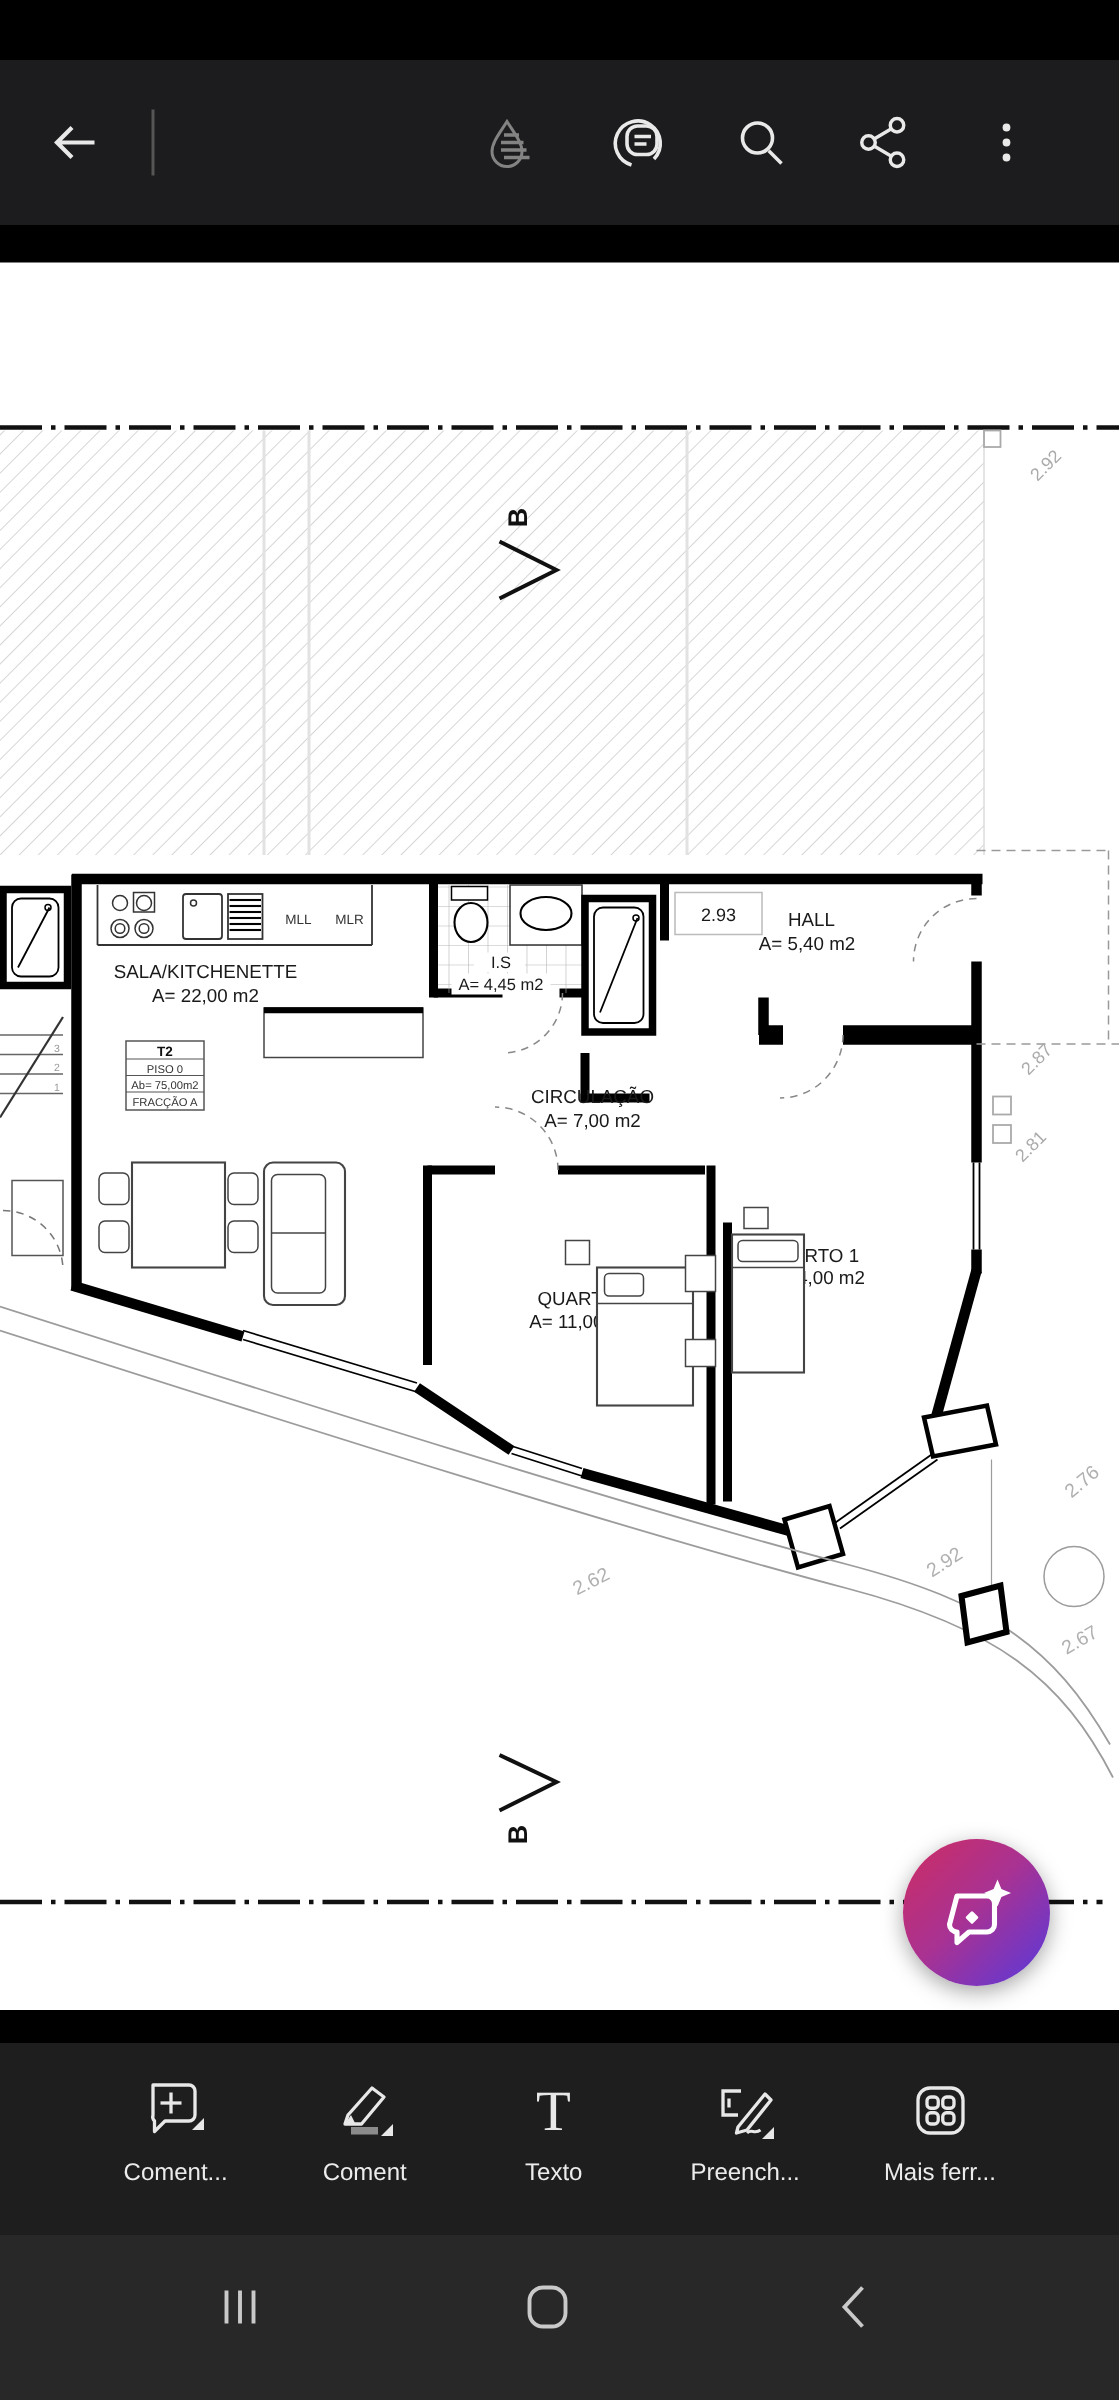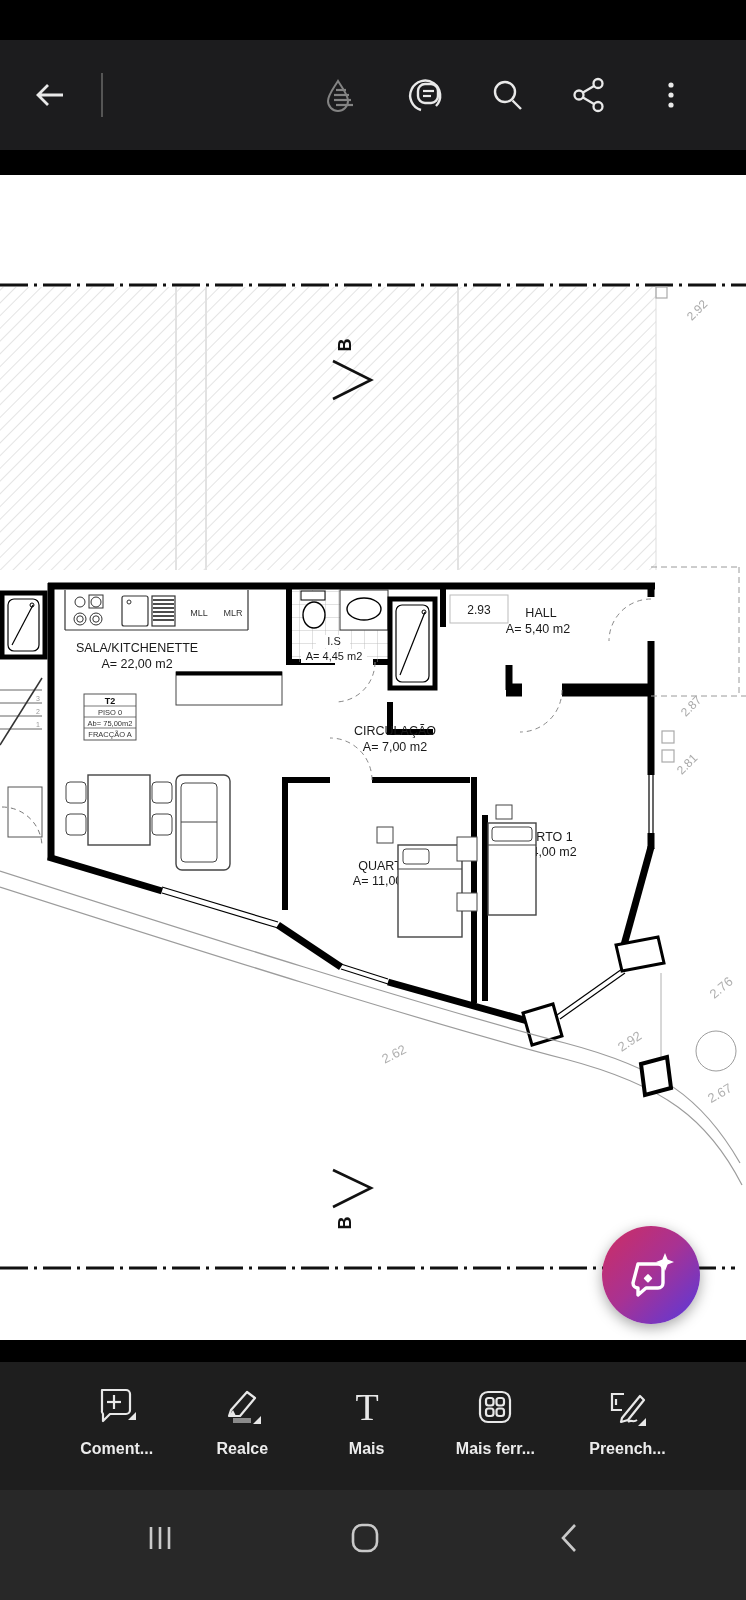--- a/index.html
+++ b/index.html
@@ -18,21 +18,21 @@
     color:#111;font-size:18px;letter-spacing:.5px;}
   
   #fab{position:absolute;left:602px;top:1226px;width:98px;height:98px;border-radius:50%;
     background:linear-gradient(135deg,#ce2d62 0%,#a83293 48%,#5739dd 100%);
     box-shadow:0 4px 14px rgba(0,0,0,.35);display:flex;align-items:center;justify-content:center;}
   
   #bottom-strip{position:absolute;left:0;top:1340px;width:746px;height:22px;background:#000;}
   #toolbar{position:absolute;left:0;top:1362px;width:746px;height:128px;background:#1e1e1e;
     display:flex;justify-content:space-evenly;align-items:flex-start;padding:22px 26px 0 26px;box-sizing:border-box;}
   .tool{display:flex;flex-direction:column;align-items:center;gap:10px;min-width:70px;}
-  .tool-label{color:#ececec;font-size:16px;white-space:nowrap;font-weight:bold;}
+  .tool-label{color:#ececec;font-size:16px;white-space:nowrap;}
   #nav-bar{position:absolute;left:0;top:1490px;width:746px;height:110px;background:#282828;}
   .nav-icon{position:absolute;top:26px;width:44px;height:44px;}
 </style>
 </head>
 <body>
 
 <div id="screen">
 
   <div id="status-bar"></div>
 
@@ -324,48 +324,48 @@
       </svg>
       <span class="tool-label">Coment...</span>
     </div>
     <div class="tool">
       <svg width="46" height="46" viewBox="0 0 46 46" fill="none" stroke="#e8e8e8" stroke-width="2.2">
         <path d="M12,26 L28,8 L36,14 L21,32 L10,32 Z" stroke-linejoin="round"></path>
         <polygon points="10,32 14,26 17,32" fill="#e8e8e8" stroke="none"></polygon>
         <rect x="14" y="34" width="18" height="5" fill="#8b8b8b" stroke="none"></rect>
         <polygon points="34,40 42,40 42,32" fill="#e8e8e8" stroke="none"></polygon>
       </svg>
-      <span class="tool-label">Realce</span>
+      <span class="tool-label">Coment</span>
     </div>
     <div class="tool">
       <svg width="46" height="46" viewBox="0 0 46 46">
         <text x="23" y="36" font-size="38" fill="#e8e8e8" text-anchor="middle" font-family="Liberation Serif, serif">T</text>
       </svg>
-      <span class="tool-label">Mais</span>
+      <span class="tool-label">Texto</span>
+    </div>
+    <div class="tool">
+      <svg width="46" height="46" viewBox="0 0 46 46" fill="none" stroke="#e8e8e8" stroke-width="2.2">
+        <path d="M20,10 h-12 v16 h10"></path>
+          <line x1="12" y1="15" x2="12" y2="21"></line>
+        <path d="M18,34 L36,12 L40,16 L24,36 L17,38 Z" stroke-linejoin="round"></path>
+        <path d="M24,38 c3,-3 5,1 9,-2" stroke-width="2"></path>
+        <polygon points="34,42 42,42 42,34" fill="#e8e8e8" stroke="none"></polygon>
+      </svg>
+      <span class="tool-label">Preench...</span>
     </div>
     <div class="tool">
       <svg width="46" height="46" viewBox="0 0 46 46" fill="none" stroke="#e8e8e8" stroke-width="2.2">
         <rect x="8" y="8" width="30" height="30" rx="8"></rect>
         <rect x="14" y="14" width="7.5" height="7.5" rx="2.5"></rect>
         <rect x="24.5" y="14" width="7.5" height="7.5" rx="2.5"></rect>
         <rect x="14" y="24.5" width="7.5" height="7.5" rx="2.5"></rect>
         <rect x="24.5" y="24.5" width="7.5" height="7.5" rx="2.5"></rect>
       </svg>
       <span class="tool-label">Mais ferr...</span>
     </div>
-    <div class="tool">
-      <svg width="46" height="46" viewBox="0 0 46 46" fill="none" stroke="#e8e8e8" stroke-width="2.2">
-        <path d="M20,10 h-12 v16 h10"></path>
-          <line x1="12" y1="15" x2="12" y2="21"></line>
-        <path d="M18,34 L36,12 L40,16 L24,36 L17,38 Z" stroke-linejoin="round"></path>
-        <path d="M24,38 c3,-3 5,1 9,-2" stroke-width="2"></path>
-        <polygon points="34,42 42,42 42,34" fill="#e8e8e8" stroke="none"></polygon>
-      </svg>
-      <span class="tool-label">Preench...</span>
-    </div>
   </div>
 
   <div id="nav-bar">
     <div class="nav-icon" style="left:138px">
       <svg width="44" height="44" viewBox="0 0 44 44" stroke="#c9c9c9" stroke-width="2.6">
         <line x1="13" y1="11" x2="13" y2="33"></line>
           <line x1="22" y1="11" x2="22" y2="33"></line>
           <line x1="31" y1="11" x2="31" y2="33"></line>
       </svg>
     </div>

